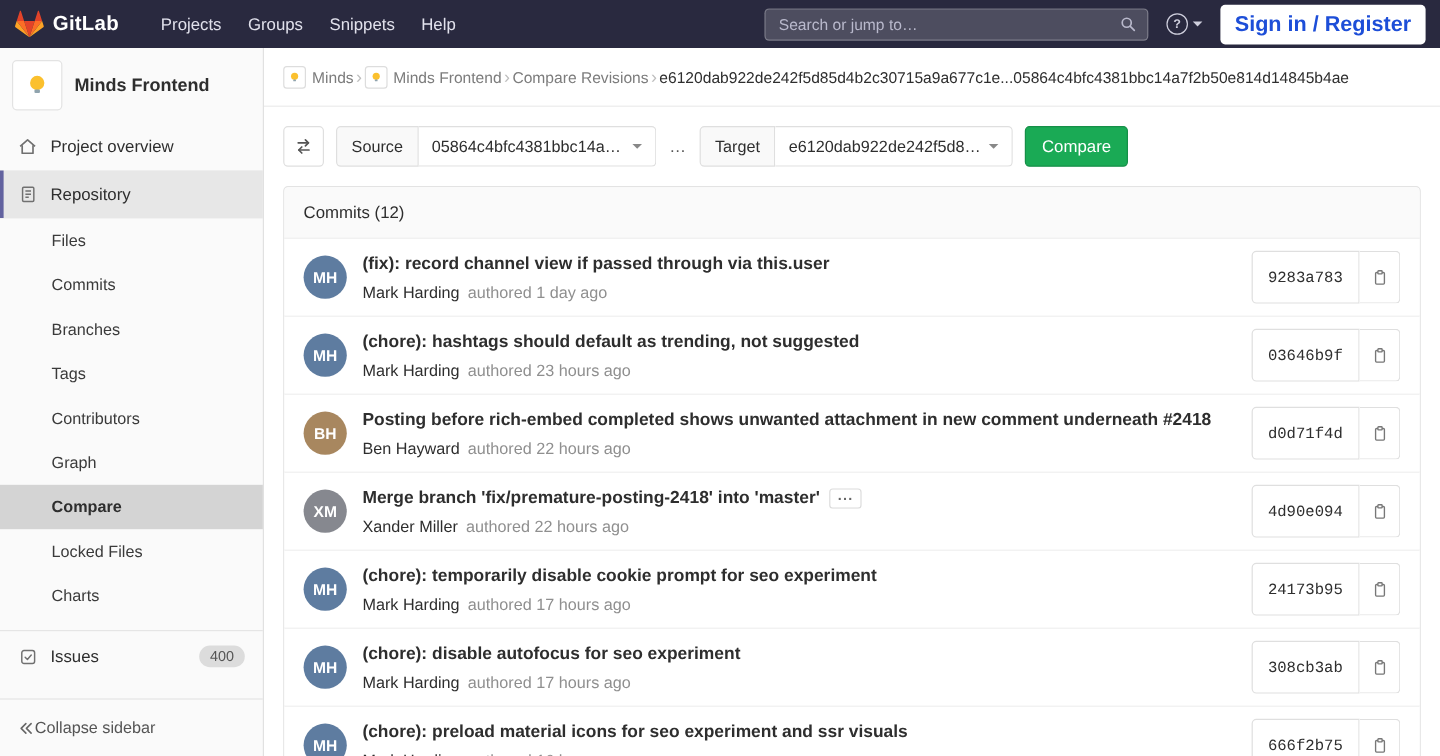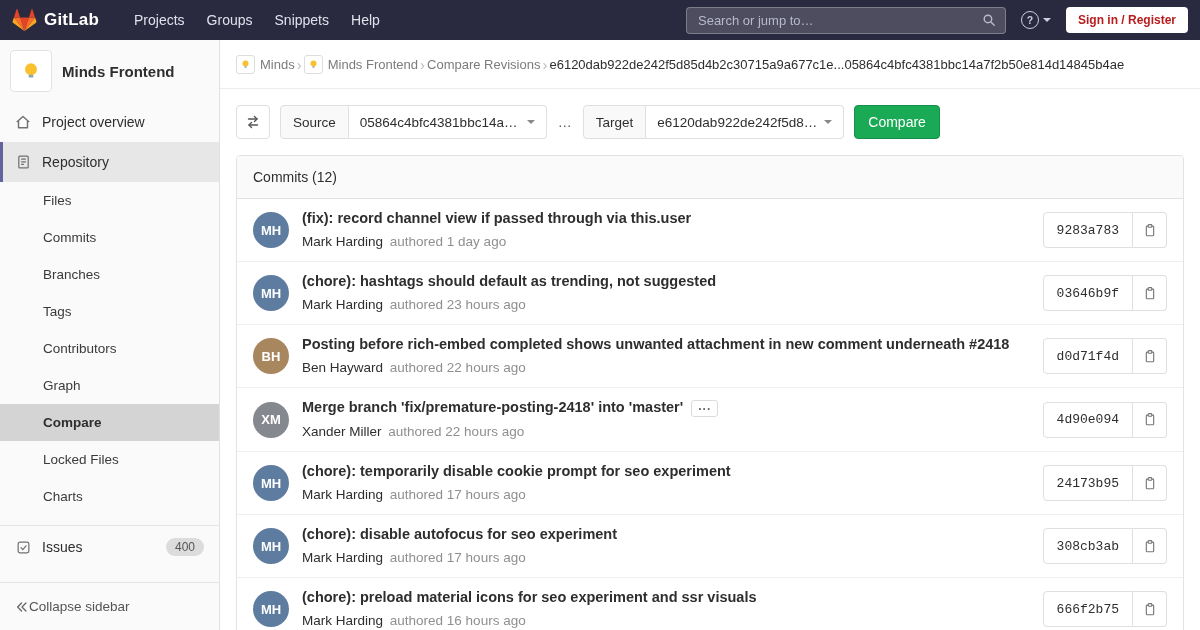--- a/index.html
+++ b/index.html
@@ -20,21 +20,21 @@
   .nav-right{display:flex;align-items:center;gap:13px}
   .searchbox{display:flex;align-items:center;width:320px;height:27px;border-radius:4px;
              background:rgba(255,255,255,.17);border:1px solid rgba(255,255,255,.28);
              padding:0 9px;box-sizing:border-box}
   .searchbox input{flex:1;border:0;background:transparent;outline:0;color:#fff;font-size:13px;font-family:inherit}
   .searchbox input::placeholder{color:#b9b9cc}
   .help-menu{display:flex;align-items:center;gap:4px;color:#cfcfdd;padding:0 2px}
   .q-circle{width:16px;height:16px;border:1.5px solid #cfcfdd;border-radius:50%;
             font-size:10.5px;font-weight:700;display:flex;align-items:center;justify-content:center}
   .caret-down{width:0;height:0;border-left:4px solid transparent;border-right:4px solid transparent;border-top:4px solid #cfcfdd}
-  .signin{background:#fff;color:#b91c1c;font-size:12px;font-weight:600;padding:6px 12px;border-radius:4px}
+  .signin{background:#fff;color:#1d4ed8;font-size:18px;font-weight:600;padding:6px 12px;border-radius:4px}
 
   
   .body-row{flex:1;display:flex;min-height:0}
 
   
   .sidebar{flex:0 0 220px;background:#fafafa;border-right:1px solid #e1e1e1;
            display:flex;flex-direction:column;box-sizing:border-box;min-height:0}
   .project-header{display:flex;align-items:center;gap:10px;padding:10px;flex:0 0 auto}
   .project-avatar{width:40px;height:40px;background:#fff;border:1px solid #e3e3e3;border-radius:4px;
                   display:flex;align-items:center;justify-content:center;flex:none}
@@ -83,21 +83,21 @@
   .avatar{width:36px;height:36px;border-radius:50%;display:flex;align-items:center;justify-content:center;
           color:#fff;font-size:13px;font-weight:700;flex:none;background:#999}
   .commit-main{flex:1;min-width:0}
   .commit-title-line{line-height:18px;white-space:nowrap;overflow:hidden;text-overflow:ellipsis}
   .commit-title{font-size:14.5px;font-weight:600;color:#2e2e2e}
   .more-btn{display:inline-block;margin-left:8px;padding:0 6px;height:15px;line-height:11px;border:1px solid #dcdcdc;
             border-radius:3px;background:#fff;color:#666;font-size:12px;font-weight:700;letter-spacing:1px;vertical-align:2px}
   .commit-meta{margin-top:5px;font-size:13.5px;line-height:19px;white-space:nowrap}
   .commit-author{color:#2e2e2e}
   .commit-time{color:#8f8f8f;margin-left:3px}
-  .commit-actions{display:flex;flex:none;height:36px}
+  .commit-actions{display:flex;flex:none;height:44px}
   .sha-badge{display:flex;align-items:center;padding:0 13px;background:#fff;border:1px solid #dfdfdf;
              border-radius:4px 0 0 4px;font-family:"Liberation Mono","DejaVu Sans Mono",monospace;
              font-size:13px;color:#2e2e2e}
   .copy-btn{width:34px;display:flex;align-items:center;justify-content:center;background:#fff;
             border:1px solid #dfdfdf;border-left:0;border-radius:0 4px 4px 0;padding:0}
 </style>
 </head>
 <body>
 
 <div class="page">

